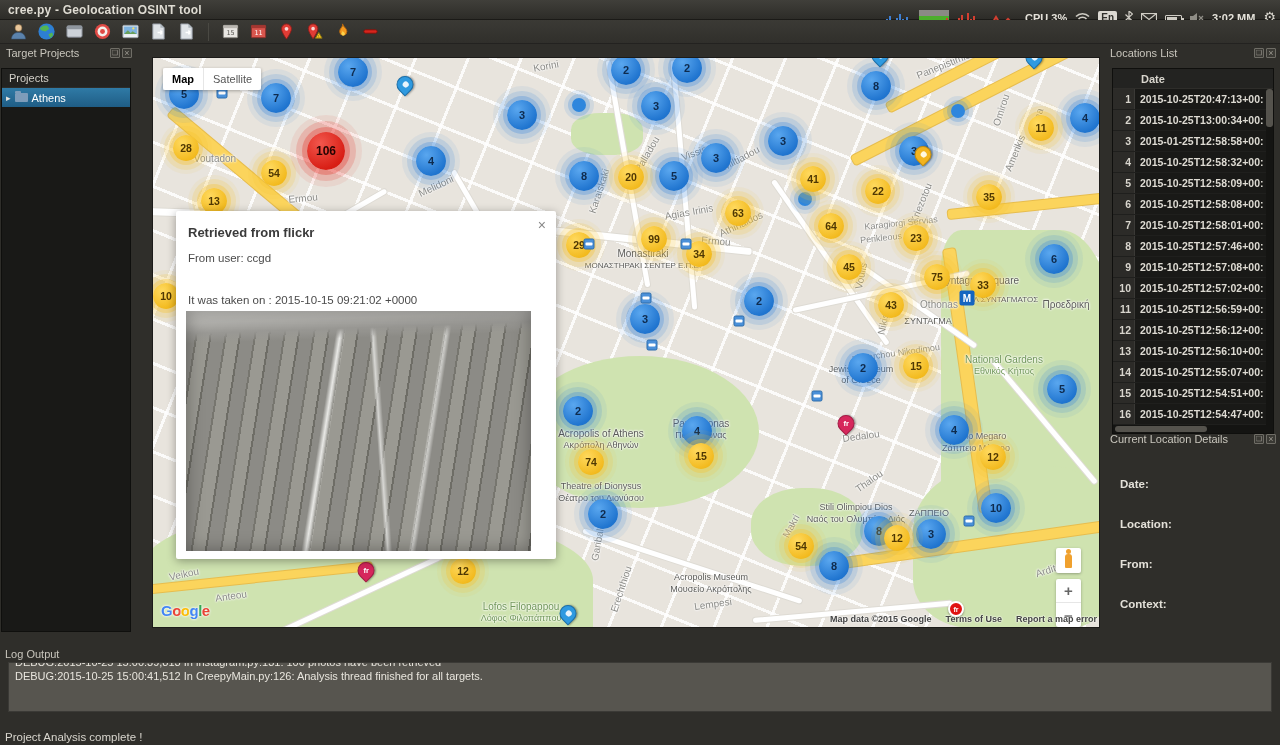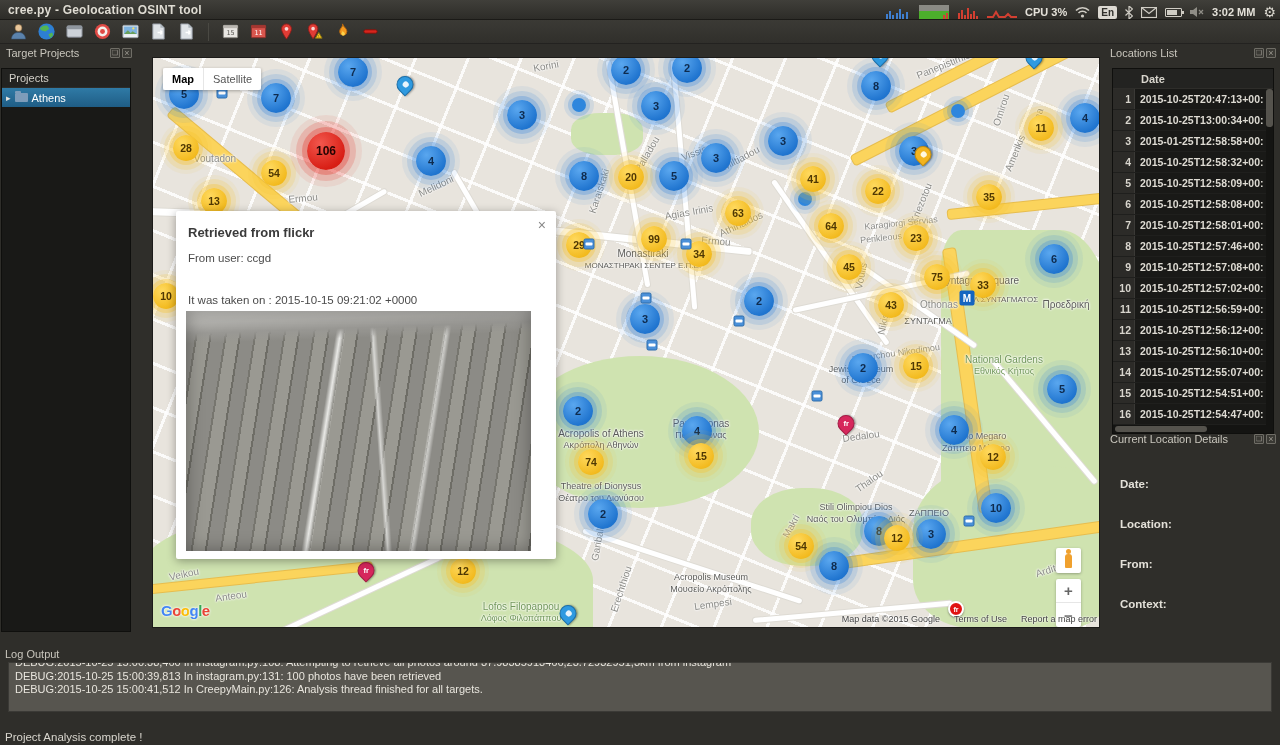--- a/index.html
+++ b/index.html
@@ -4,21 +4,21 @@
 <style>
   html,body{margin:0;padding:0;width:1280px;height:745px;overflow:hidden;
     font-family:"Liberation Sans","DejaVu Sans",sans-serif;background:#2f2e2a;}
   *{box-sizing:border-box;}
 
   
   #titlebar{position:absolute;left:0;top:0;width:1280px;height:20px;
     background:linear-gradient(#403f3a,#2d2c28);border-bottom:1px solid #1b1a17;
     color:#dfdcd3;font-size:12px;font-weight:bold;display:flex;align-items:center;}
   #titlebar .app-title{padding-left:8px;letter-spacing:.2px;}
-  #tray{position:absolute;right:4px;top:0;height:24px;display:flex;align-items:center;gap:8px;color:#e4e1d9;}
+  #tray{position:absolute;right:4px;top:0;height:24px;display:flex;align-items:flex-end;gap:8px;color:#e4e1d9;}
   #tray .txt{font-size:11px;font-weight:bold;}
   #tray .kbd{background:#dcd9d2;color:#32312d;border-radius:2px;font-size:10px;font-weight:bold;padding:0 3px;line-height:13px;}
   #tray svg{display:block;}
   .battery{width:17px;height:9px;border:1px solid #cfccc4;border-radius:1px;position:relative;}
   .battery::after{content:"";position:absolute;right:-3px;top:2px;width:2px;height:3px;background:#cfccc4;}
   .battery i{position:absolute;left:1px;top:1px;bottom:1px;width:10px;background:#cfccc4;}
   .gear{font-size:14px;line-height:14px;color:#d8d5cd;font-weight:normal;}
 
   
   #toolbar{position:absolute;left:0;top:20px;width:1280px;height:24px;
@@ -104,21 +104,21 @@
   .pegbody::before{content:"";position:absolute;left:1px;top:-5px;width:5px;height:5px;border-radius:50%;background:#f0a12e;}
   #zoomctl{position:absolute;right:18px;top:521px;width:25px;background:#fff;border-radius:2px;
     box-shadow:0 1px 3px rgba(0,0,0,.3);z-index:40;}
   #zoomctl .zb{height:24px;display:flex;align-items:center;justify-content:center;
     color:#666;font-size:15px;font-weight:bold;cursor:pointer;}
   #zoomctl .zb:first-child{border-bottom:1px solid #e6e6e6;}
   #glogo{position:absolute;left:8px;bottom:8px;font-size:15px;font-weight:bold;z-index:40;
     text-shadow:0 0 2px #fff,0 0 3px #fff;letter-spacing:-.5px;}
   #attrib{position:absolute;right:2px;bottom:3px;font-size:9px;color:#444;z-index:40;
     text-shadow:0 0 2px #fff,0 0 2px #fff;display:flex;gap:14px;}
-  #attrib span{cursor:pointer;}
+  #attrib span{cursor:pointer;font-weight:bold;}
 
   
   #popup{position:absolute;left:23px;top:153px;width:380px;height:348px;background:#fff;
     border-radius:2px;box-shadow:0 2px 10px rgba(0,0,0,.35);z-index:50;font-size:11.5px;color:#4a4a4a;}
   #popup .pp-title{position:absolute;left:12px;top:14px;font-size:13px;font-weight:bold;color:#3a3a3a;}
   #popup .pp-line1{position:absolute;left:12px;top:41px;}
   #popup .pp-line2{position:absolute;left:12px;top:62px;white-space:nowrap;}
   #popup .pp-line3{position:absolute;left:12px;top:83px;}
   #popup .pp-close{position:absolute;right:10px;top:6px;color:#878787;font-size:14px;cursor:pointer;}
   #popup a.pp-link{color:#3c53c7;text-decoration:underline;cursor:pointer;}
@@ -610,18 +610,17 @@
 <div id="detail-fields">
     <div class="detail-field" style="top: 478px;">Date:</div>
     <div class="detail-field" style="top: 518px;">Location:</div>
     <div class="detail-field" style="top: 558px;">From:</div>
     <div class="detail-field" style="top: 598px;">Context:</div>
   </div>
 
 <div class="dock-title" style="left:5px;top:648px;">Log Output</div>
 <div id="log-box">
   <div id="log-lines">
-      <div class="log-line">DEBUG:2015-10-25 15:00:38,460  In instagram.py:108: Attempting to retrieve all photos around 37.98385913466,23.72932951,3km from instagram</div>
       <div class="log-line">DEBUG:2015-10-25 15:00:39,813  In instagram.py:131: 100 photos have been retrieved</div>
       <div class="log-line">DEBUG:2015-10-25 15:00:41,512  In CreepyMain.py:126: Analysis thread finished for all targets.</div>
     </div>
 </div>
 <div id="statusbar">Project Analysis complete !</div>
 
 </body></html>

